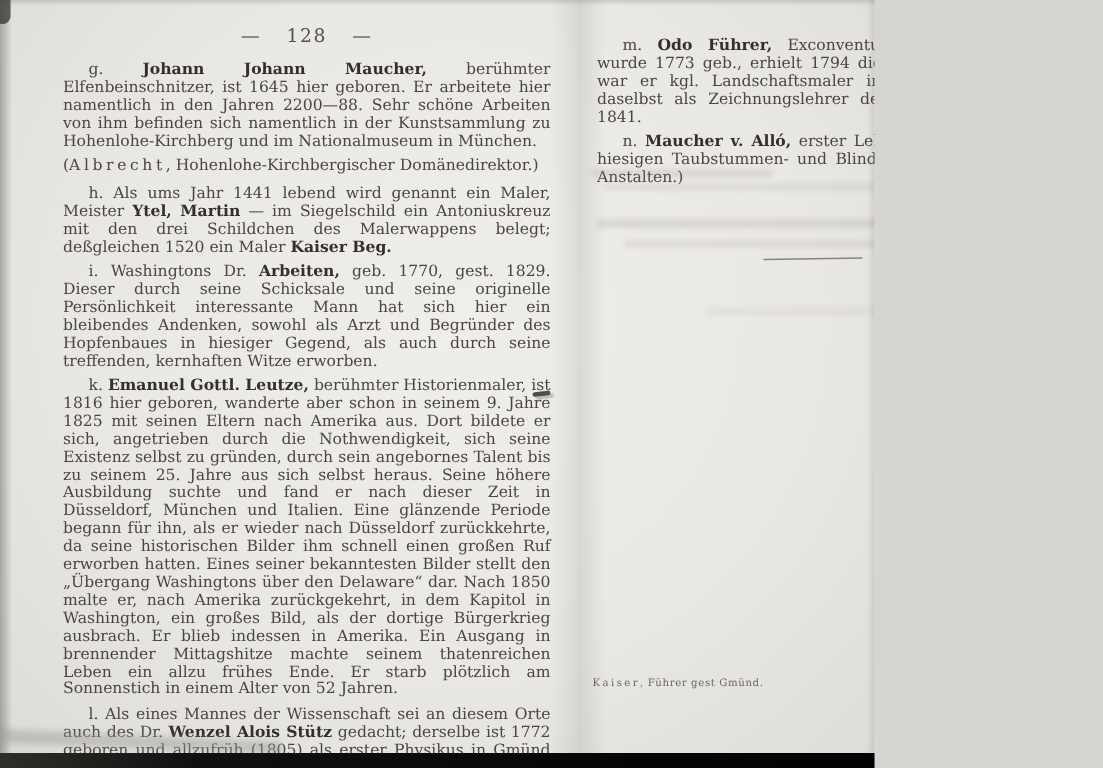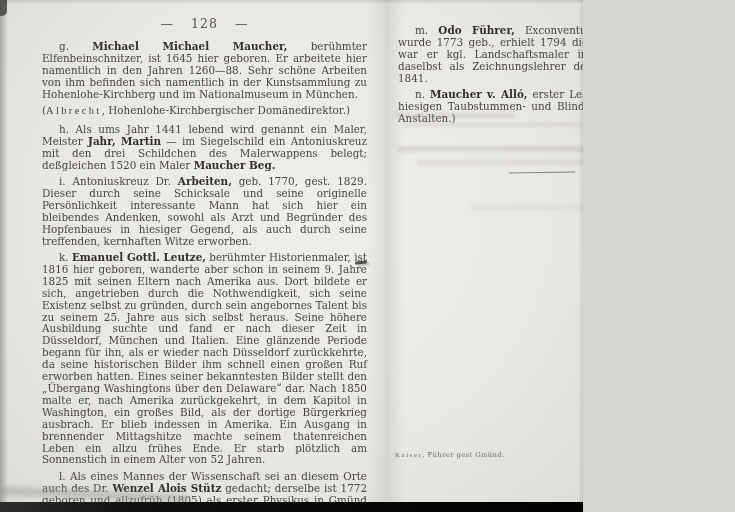--- a/index.html
+++ b/index.html
@@ -25,21 +25,21 @@
   .textblock {
     margin-top: 9px;
     font-size: 10.4px; line-height: 11.9px;
     color: #49463f; text-align: justify;
     text-rendering: optimizeLegibility;
   }
   .para { margin: 0 0 4.5px 0; text-indent: 17px; }
   .para.noindent { text-indent: 0; margin-bottom: 7px; }
   .para:last-child { margin-bottom: 0; }
   .b  { font-weight: 700; color: #33302b; }
-  .sp { letter-spacing: 2.4px; font-family: Liberation Serif, serif; }
+  .sp { letter-spacing: 2.4px; }
 
   
   .divider {
     position: absolute; left: 509px; top: 172px; width: 66px; height: 1px;
     background: #87847d; transform: rotate(-0.9deg);
   }
   .footer-sig {
     position: absolute; left: 395px; top: 451px;
     font-size: 6.8px; color: #6b6860; letter-spacing: 0.4px;
   }
@@ -95,24 +95,24 @@
   .ghost.g5 { left: 470px; top: 205px; width: 180px; height: 5px; opacity: .5; }
 </style>
 </head>
 <body>
 
 <div class="scan">
 
   <div class="page page-left">
     <div class="pagehead">— 128 —</div>
     <div class="textblock">
-      <p class="para"><span>g. </span><span class="b">Michael Michael Maucher,</span><span> berühmter Elfenbeinschnitzer, ist 1645 hier geboren. Er arbeitete hier namentlich in den Jahren 1260—88. Sehr schöne Arbeiten von ihm befinden sich namentlich in der Kunstsammlung zu Hohenlohe-Kirchberg und im Nationalmuseum in München.</span></p>
+      <p class="para"><span>g. </span><span class="b">Johann Johann Maucher,</span><span> berühmter Elfenbeinschnitzer, ist 1645 hier geboren. Er arbeitete hier namentlich in den Jahren 2200—88. Sehr schöne Arbeiten von ihm befinden sich namentlich in der Kunstsammlung zu Hohenlohe-Kirchberg und im Nationalmuseum in München.</span></p>
       <p class="para noindent"><span>(</span><span class="sp">Albrecht</span><span>, Hohenlohe-Kirchbergischer Domänedirektor.)</span></p>
-      <p class="para"><span>h. Als ums Jahr 1441 lebend wird genannt ein Maler, Meister </span><span class="b">Jahr, Martin</span><span> — im Siegelschild ein Antoniuskreuz mit den drei Schildchen des Malerwappens belegt; deßgleichen 1520 ein Maler </span><span class="b">Maucher Beg.</span></p>
-      <p class="para"><span>i. Antoniuskreuz Dr. </span><span class="b">Arbeiten,</span><span> geb. 1770, gest. 1829. Dieser durch seine Schicksale und seine originelle Persönlichkeit interessante Mann hat sich hier ein bleibendes Andenken, sowohl als Arzt und Begründer des Hopfenbaues in hiesiger Gegend, als auch durch seine treffenden, kernhaften Witze erworben.</span></p>
+      <p class="para"><span>h. Als ums Jahr 1441 lebend wird genannt ein Maler, Meister </span><span class="b">Ytel, Martin</span><span> — im Siegelschild ein Antoniuskreuz mit den drei Schildchen des Malerwappens belegt; deßgleichen 1520 ein Maler </span><span class="b">Kaiser Beg.</span></p>
+      <p class="para"><span>i. Washingtons Dr. </span><span class="b">Arbeiten,</span><span> geb. 1770, gest. 1829. Dieser durch seine Schicksale und seine originelle Persönlichkeit interessante Mann hat sich hier ein bleibendes Andenken, sowohl als Arzt und Begründer des Hopfenbaues in hiesiger Gegend, als auch durch seine treffenden, kernhaften Witze erworben.</span></p>
       <p class="para"><span>k. </span><span class="b">Emanuel Gottl. Leutze,</span><span> berühmter Historienmaler, ist 1816 hier geboren, wanderte aber schon in seinem 9. Jahre 1825 mit seinen Eltern nach Amerika aus. Dort bildete er sich, angetrieben durch die Nothwendigkeit, sich seine Existenz selbst zu gründen, durch sein angebornes Talent bis zu seinem 25. Jahre aus sich selbst heraus. Seine höhere Ausbildung suchte und fand er nach dieser Zeit in Düsseldorf, München und Italien. Eine glänzende Periode begann für ihn, als er wieder nach Düsseldorf zurückkehrte, da seine historischen Bilder ihm schnell einen großen Ruf erworben hatten. Eines seiner bekanntesten Bilder stellt den „Übergang Washingtons über den Delaware“ dar. Nach 1850 malte er, nach Amerika zurückgekehrt, in dem Kapitol in Washington, ein großes Bild, als der dortige Bürgerkrieg ausbrach. Er blieb indessen in Amerika. Ein Ausgang in brennender Mittagshitze machte seinem thatenreichen Leben ein allzu frühes Ende. Er starb plötzlich am Sonnenstich in einem Alter von 52 Jahren.</span></p>
       <p class="para"><span>l. Als eines Mannes der Wissenschaft sei an diesem Orte auch des Dr. </span><span class="b">Wenzel Alois Stütz</span><span> gedacht; derselbe ist 1772 geboren und allzufrüh (1805) als erster Physikus in Gmünd gestorben. Er war ein philosophisch gebildeter, ausgezeichneter Arzt und Verfasser etlicher Schriften.</span></p>
     </div>
   </div>
 
   <div class="page page-right">
     <div class="textblock">
       <p class="para"><span>m. </span><span class="b">Odo Führer,</span><span> Exconventual zu Ochsenhausen, wurde 1773 geb., erhielt 1794 die Priesterweihe; später war er kgl. Landschaftsmaler in Stuttgart und starb daselbst als Zeichnungslehrer der dortigen Realschule 1841.</span></p>
       <p class="para"><span>n. </span><span class="b">Maucher v. Alló,</span><span> erster Lehrer und Vorsteher der hiesigen Taubstummen- und Blindenanstalt. (Siehe diese Anstalten.)</span></p>
     </div>

